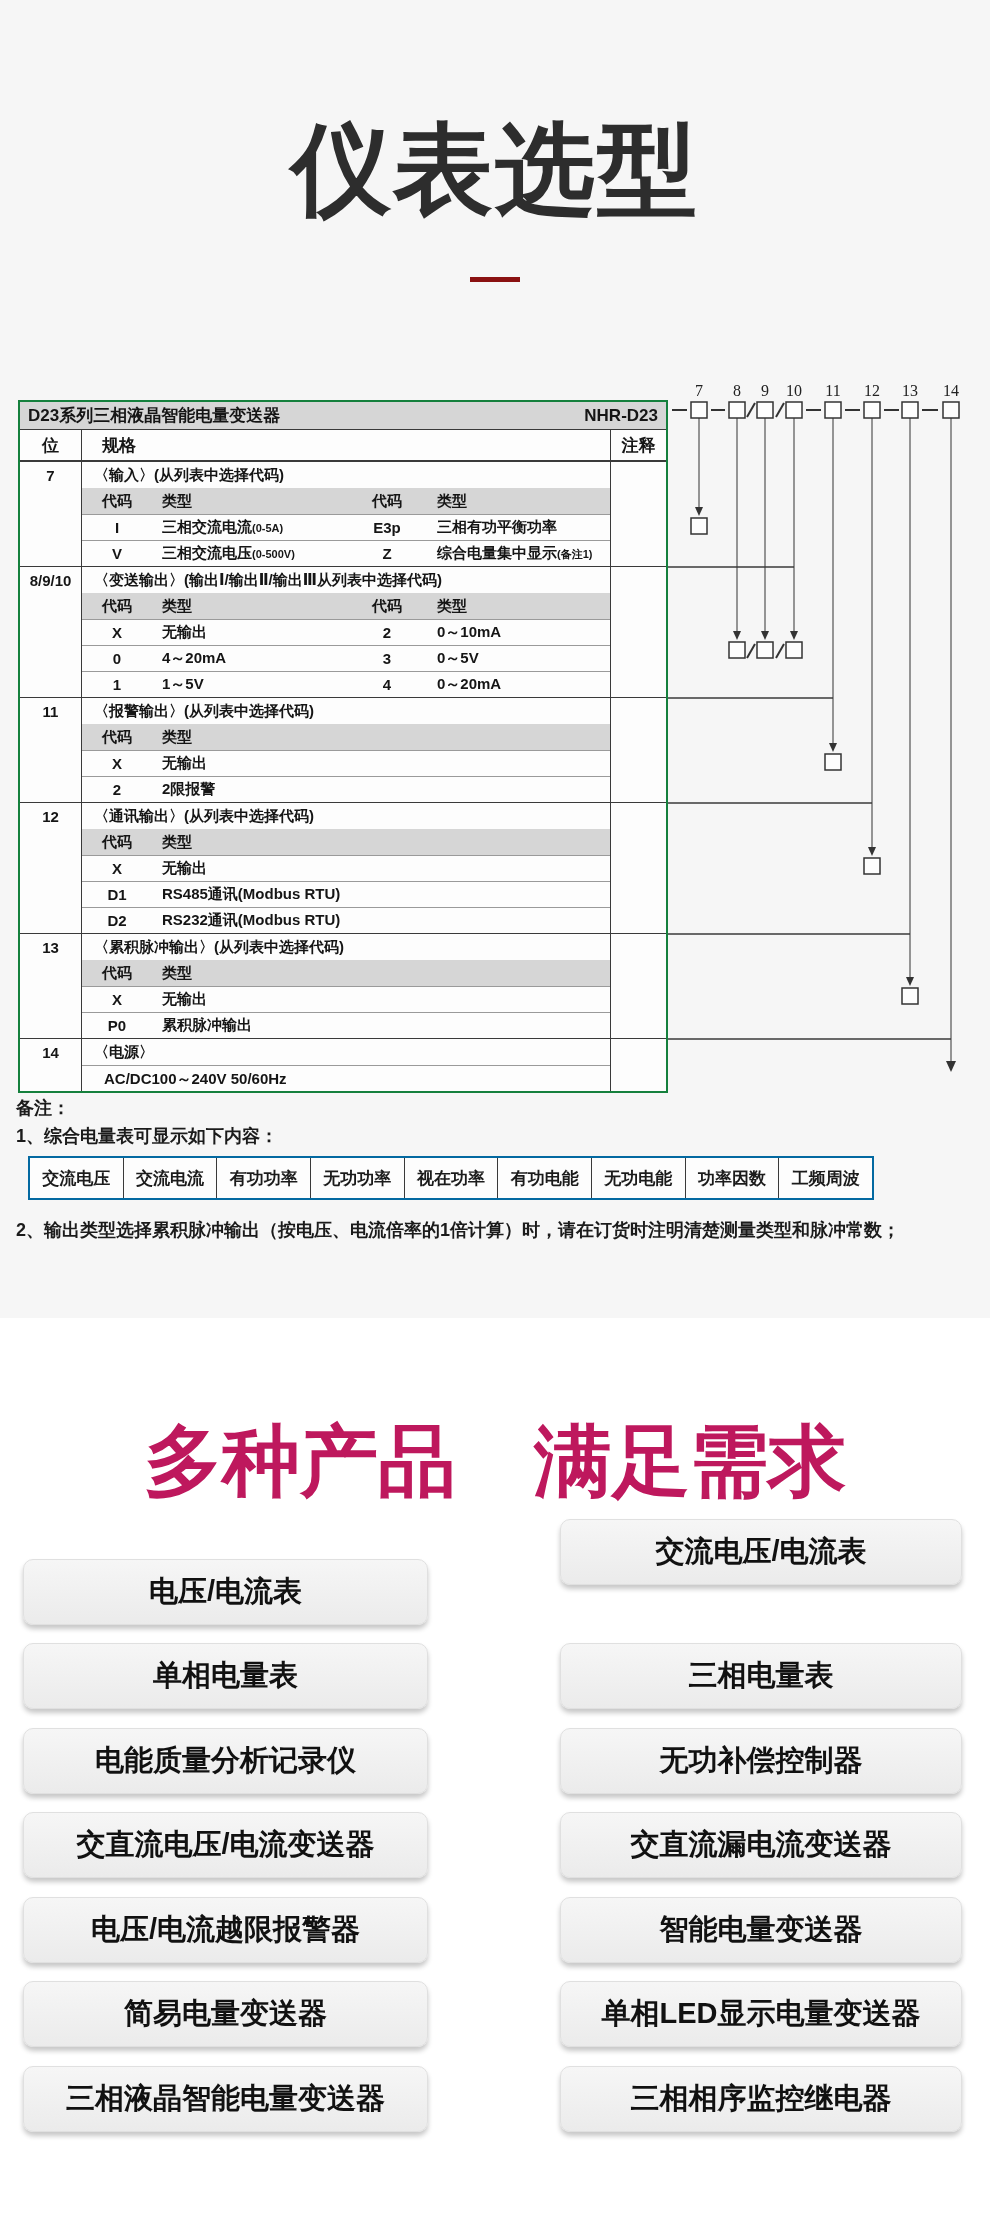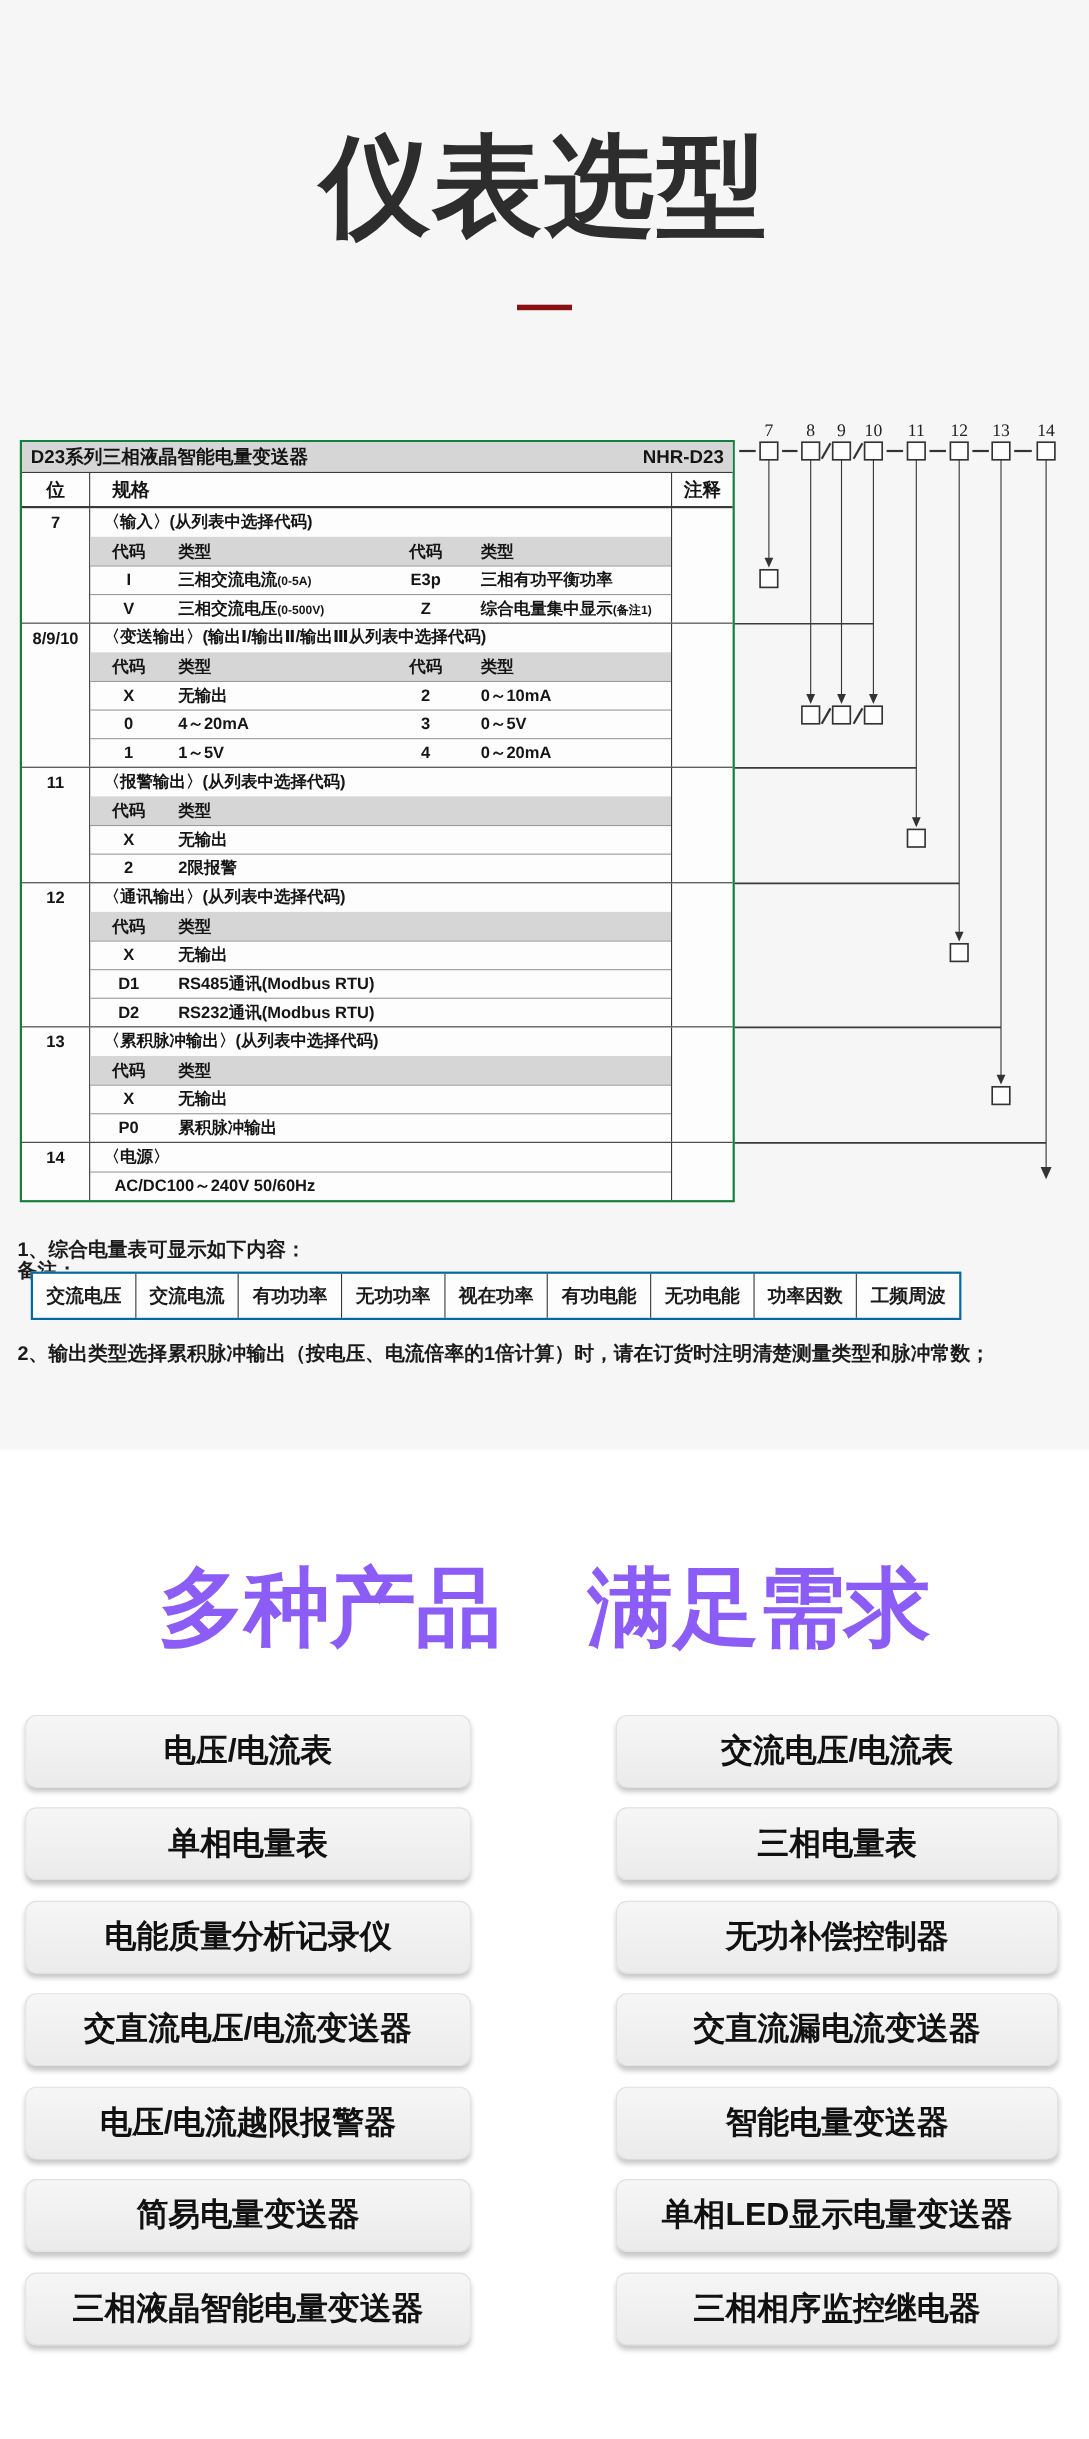--- a/index.html
+++ b/index.html
@@ -37,32 +37,32 @@
   .ct2 { flex: 1; padding-left: 10px; }
   .ctw { flex: 1; padding-left: 10px; }
   .sm { font-size: 11px; }
   .g-powerrow { height: 26px; line-height: 26px; padding-left: 22px; border-top: 1px solid #9a9a9a; font-size: 15px; }
 
   
   .diagram { position: absolute; left: 0; top: 0; width: 990px; height: 1110px; pointer-events: none; }
   .diagram text { font-family: "Liberation Serif", serif; font-size: 16px; fill: #222; }
 
   
-  .notes-label { position: absolute; left: 16px; top: 1096px; font-size: 18px; font-weight: bold; color: #1b1b1b; margin-top: 47px; }
+  .notes-label { position: absolute; left: 16px; top: 1096px; font-size: 18px; font-weight: bold; color: #1b1b1b; }
   .note1 { position: absolute; left: 16px; top: 1124px; font-size: 18px; font-weight: bold; color: #1b1b1b; }
   .note-table { position: absolute; left: 28px; top: 1156px; width: 846px; height: 44px;
     border: 2px solid #0369a1; display: flex; background: #fdfdfd; }
   .note-cell { flex: 1; display: flex; align-items: center; justify-content: center;
     border-right: 1px solid #3a3a3a; font-size: 17px; font-weight: bold; color: #1b1b1b; }
   .note-cell:last-child { border-right: none; }
   .note2 { position: absolute; left: 16px; top: 1218px; font-size: 18px; font-weight: bold; color: #1b1b1b; }
 
   
   .prod-title { position: absolute; left: 0; top: 1410px; width: 990px; text-align: center;
-    font-size: 78px; font-weight: 900; color: #8b5cf6; }
+    font-size: 78px; font-weight: 900; color: #be185d; }
   .btn { position: absolute; height: 66px; border-radius: 10px;
     background: linear-gradient(#f6f6f6, #ebebeb); border: 1px solid #e0e0e0;
     box-shadow: 0 4px 5px rgba(0,0,0,0.22); display: flex; align-items: center; justify-content: center;
     font-size: 29px; font-weight: bold; color: #111; cursor: pointer; }
   .btn-l { left: 23px; width: 405px; }
   .btn-r { left: 560px; width: 402px; }
 </style>
 </head>
 <body>
 
@@ -311,20 +311,20 @@
   <div class="prod-title">多种产品　满足需求</div>
 
   <div class="btn btn-l" style="top:1559px">电压/电流表</div>
   <div class="btn btn-l" style="top:1643px">单相电量表</div>
   <div class="btn btn-l" style="top:1728px">电能质量分析记录仪</div>
   <div class="btn btn-l" style="top:1812px">交直流电压/电流变送器</div>
   <div class="btn btn-l" style="top:1897px">电压/电流越限报警器</div>
   <div class="btn btn-l" style="top:1981px">简易电量变送器</div>
   <div class="btn btn-l" style="top:2066px">三相液晶智能电量变送器</div>
 
-  <div class="btn btn-r" style="top:1559px">交流电压/电流表</div>
+  <div class="btn btn-r" style="top:1519px">交流电压/电流表</div>
   <div class="btn btn-r" style="top:1643px">三相电量表</div>
   <div class="btn btn-r" style="top:1728px">无功补偿控制器</div>
   <div class="btn btn-r" style="top:1812px">交直流漏电流变送器</div>
   <div class="btn btn-r" style="top:1897px">智能电量变送器</div>
   <div class="btn btn-r" style="top:1981px">单相LED显示电量变送器</div>
   <div class="btn btn-r" style="top:2066px">三相相序监控继电器</div>
 </div>
 
 </body></html>

